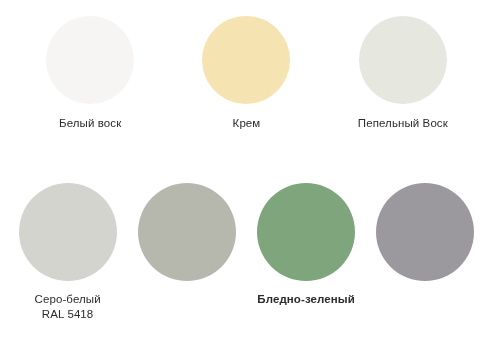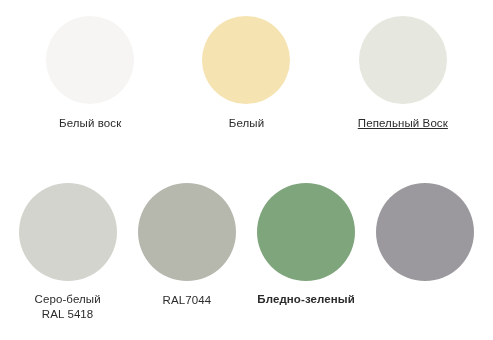--- a/index.html
+++ b/index.html
@@ -88,47 +88,46 @@
     <div class="swatch">
       <span class="disc" style="background-color: rgb(247, 245, 244);"></span>
       <div class="caption" style="color: rgb(43, 43, 43);">
         <span>Белый воск</span>
       </div>
     </div>
 
     <div class="swatch">
       <span class="disc" style="background-color: rgb(245, 228, 178);"></span>
       <div class="caption" style="color: rgb(43, 43, 43);">
-        <span>Белый</span>
+        <span>Крем</span>
       </div>
     </div>
 
     <div class="swatch">
       <span class="disc" style="background-color: rgb(230, 231, 222);"></span>
-      <div class="caption" style="color: rgb(43, 43, 43); text-decoration: underline;">
+      <div class="caption" style="color: rgb(43, 43, 43);">
         <span>Пепельный Воск</span>
       </div>
     </div>
 
   </div>
 
   <div class="swatch-row row-bottom">
 
     <div class="swatch">
       <span class="disc" style="background-color: rgb(211, 212, 205);"></span>
       <div class="caption" style="color: rgb(43, 43, 43);">
         <span>Серо-белый</span>
         <span class="code">RAL 5418</span>
       </div>
     </div>
 
     <div class="swatch">
       <span class="disc" style="background-color: rgb(182, 184, 174);"></span>
       <div class="caption" style="color: rgb(43, 43, 43);">
-        <span class="code">RAL7044</span>
       </div>
     </div>
 
     <div class="swatch">
       <span class="disc" style="background-color: rgb(127, 165, 124);"></span>
       <div class="caption" style="color: rgb(43, 43, 43); font-weight: bold;">
         <span>Бледно-зеленый</span>
       </div>
     </div>
 

